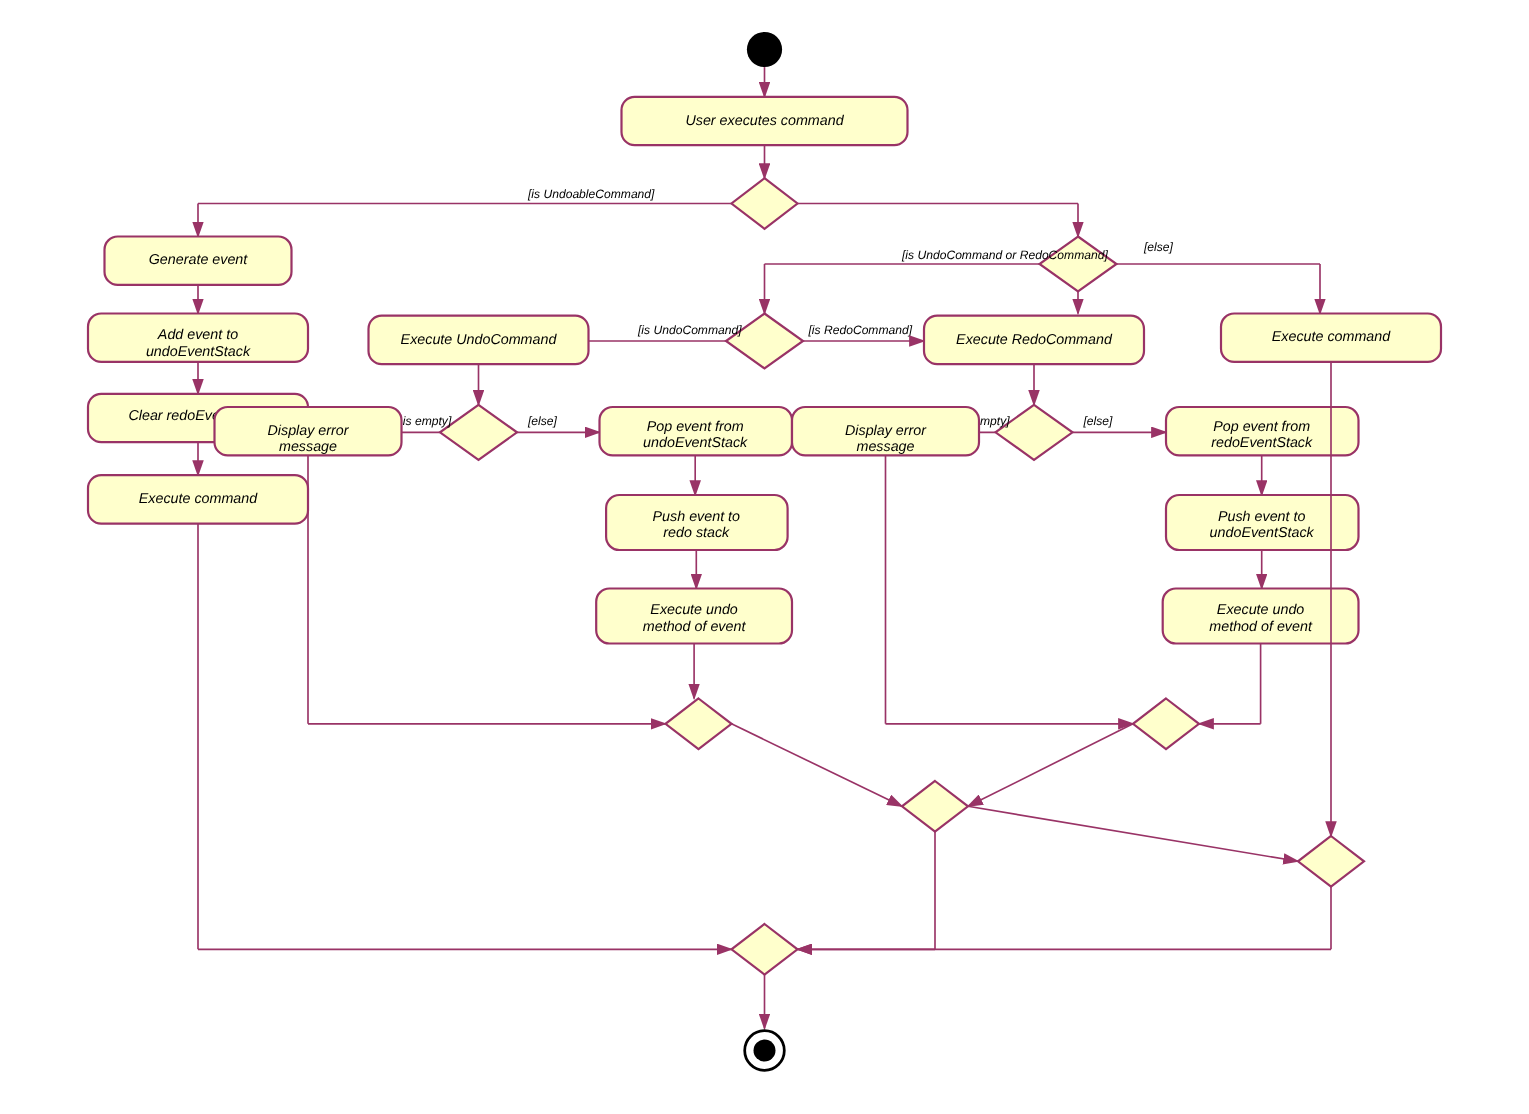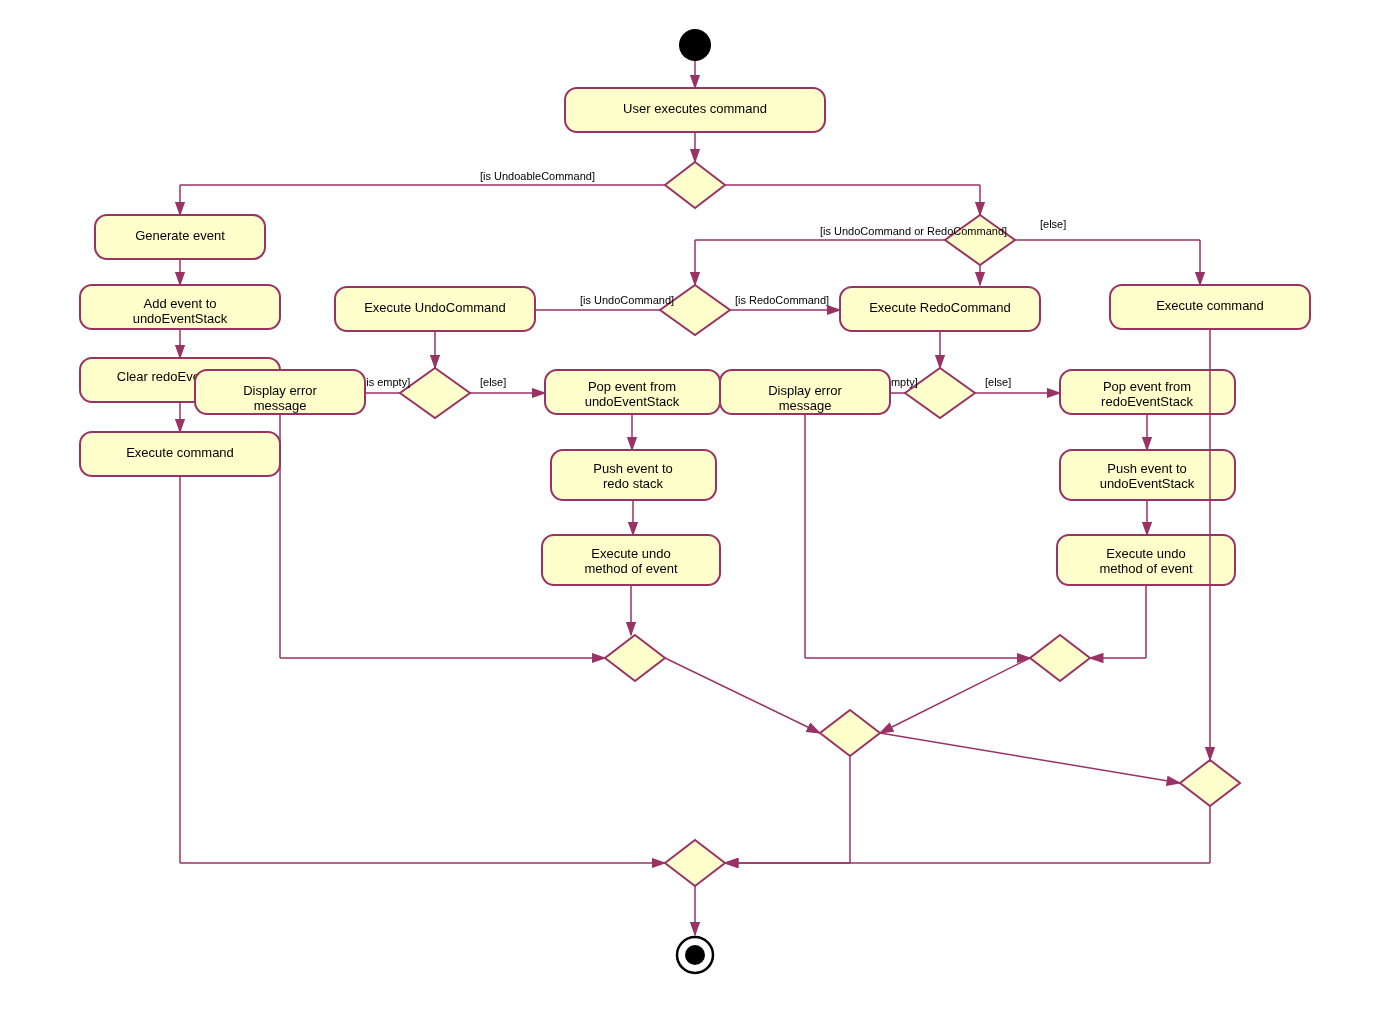--- a/index.html
+++ b/index.html
@@ -8,20 +8,21 @@
       font-family: Arial, sans-serif;
       width: 1390px;
       height: 1013px;
       overflow: hidden;
     }
     #diagram-container {
       position: relative;
       width: 1390px;
       height: 1013px;
       background: #ffffff;
+      font-style: italic;
     }
     svg {
       position: absolute;
       top: 0; left: 0;
       width: 1390px;
       height: 1013px;
     }
     .node-box {
       fill: #ffffcc;
       stroke: #993366;

